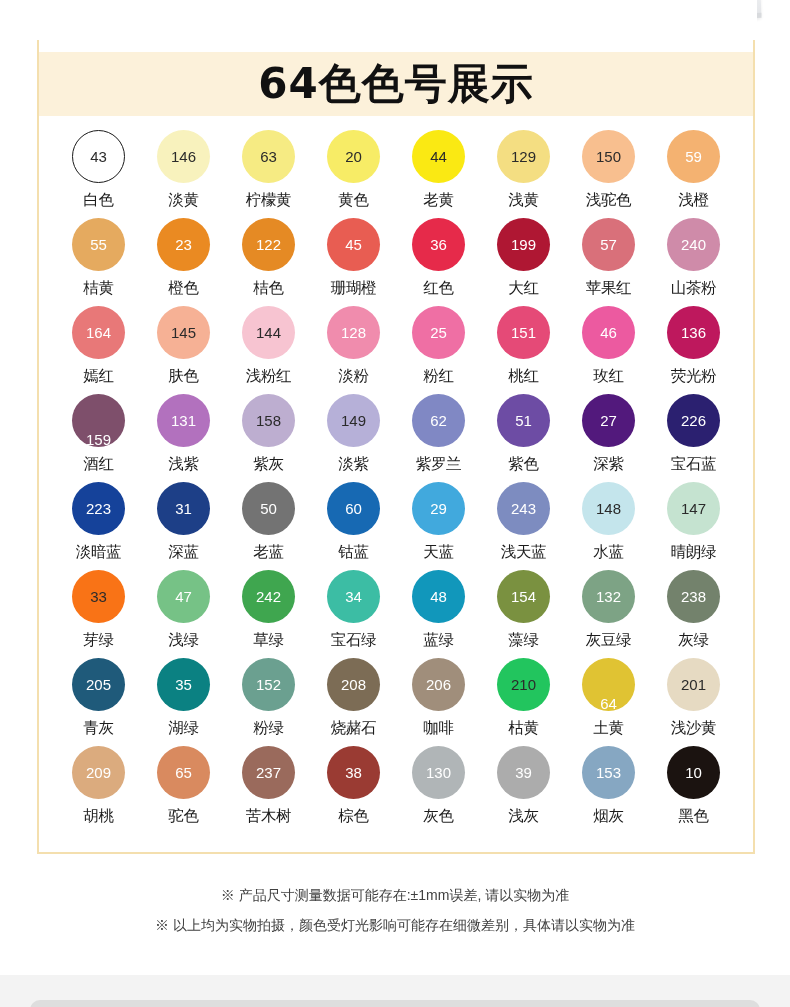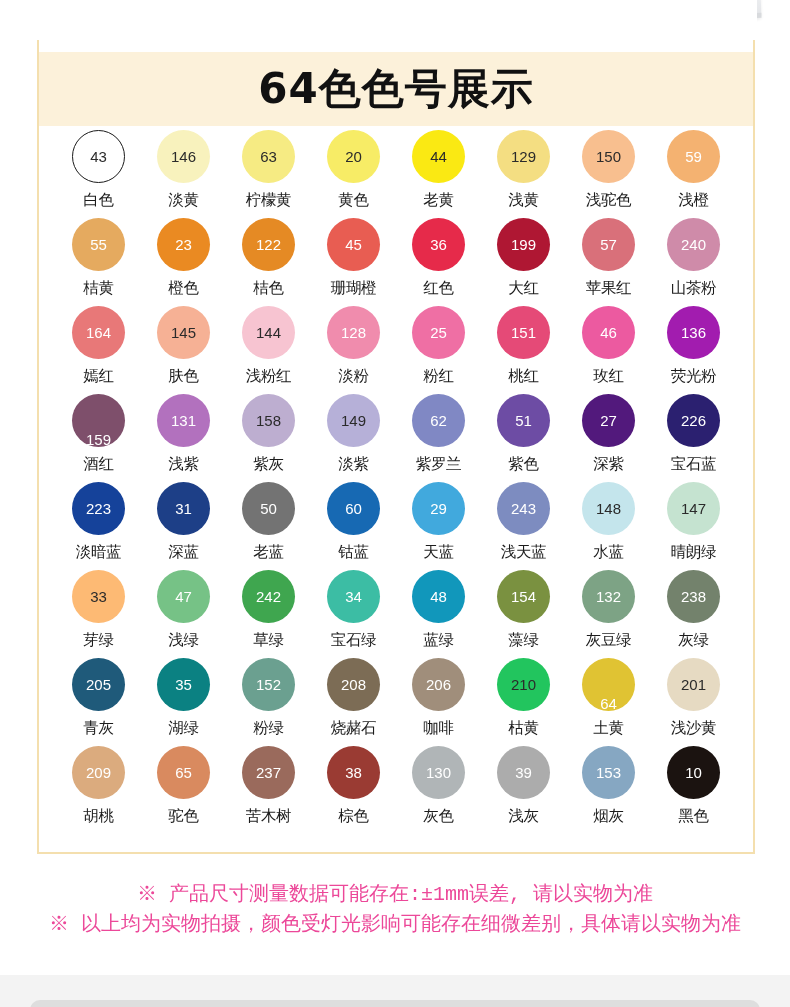--- a/index.html
+++ b/index.html
@@ -76,21 +76,21 @@
     position: absolute;
     left: 35px; top: -14px;
     width: 722px; height: 54px;
     background: #ffffff;
   }
 
   
   #title-band {
     position: absolute;
     left: 39px; top: 52px;
-    width: 714px; height: 74px;
+    width: 714px; height: 64px;
     background: #fcf1da;
     display: flex;
     align-items: center;
     justify-content: center;
   }
   #page-title {
     font-size: 42px;
     font-weight: bold;
     color: #111111;
     letter-spacing: 1px;
@@ -141,25 +141,25 @@
   }
 
   
   #notes {
     position: absolute;
     left: 0; top: 880px;
     width: 790px;
     text-align: center;
   }
   .note {
-    color: #ec4899;
-    font-size: 20px;
+    color: #404040;
+    font-size: 14px;
     line-height: 30px;
     white-space: nowrap;
-    font-family: Liberation Mono, monospace;
+    font-family: Liberation Sans, sans-serif;
   }
 
   
   #bottom-section {
     position: absolute;
     left: 0; top: 975px;
     width: 790px; height: 32px;
     background: #f3f3f3;
   }
   #bottom-card {
@@ -321,21 +321,21 @@
       </div>
       <div class="swatch-name">桃红</div>
     </div>
     <div class="swatch">
       <div class="dot" style="background: rgb(236, 90, 160);">
         <span class="dot-num light">46</span>
       </div>
       <div class="swatch-name">玫红</div>
     </div>
     <div class="swatch">
-      <div class="dot" style="background: #a21caf;">
+      <div class="dot" style="background: #be185d;">
         <span class="dot-num light">136</span>
       </div>
       <div class="swatch-name">荧光粉</div>
     </div>
     <div class="swatch">
       <div class="dot" style="background: rgb(126, 79, 107); align-items: flex-end;">
         <span class="dot-num light">159</span>
       </div>
       <div class="swatch-name">酒红</div>
     </div>
@@ -423,21 +423,21 @@
       </div>
       <div class="swatch-name">水蓝</div>
     </div>
     <div class="swatch">
       <div class="dot" style="background: rgb(197, 227, 208);">
         <span class="dot-num dark">147</span>
       </div>
       <div class="swatch-name">晴朗绿</div>
     </div>
     <div class="swatch">
-      <div class="dot" style="background: #fdba74;">
+      <div class="dot" style="background: #f97316;">
         <span class="dot-num dark">33</span>
       </div>
       <div class="swatch-name">芽绿</div>
     </div>
     <div class="swatch">
       <div class="dot" style="background: rgb(118, 194, 134);">
         <span class="dot-num light">47</span>
       </div>
       <div class="swatch-name">浅绿</div>
     </div>

